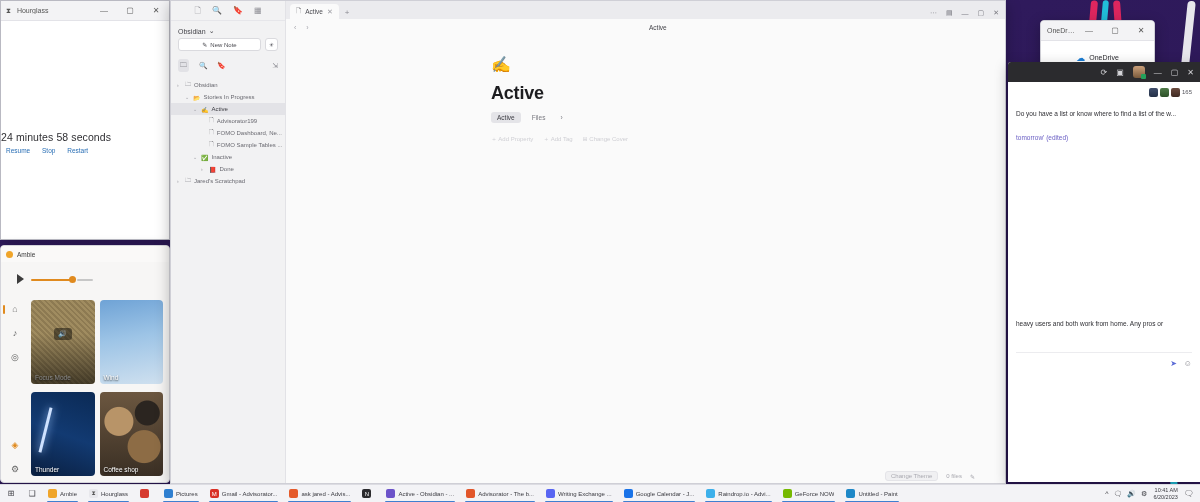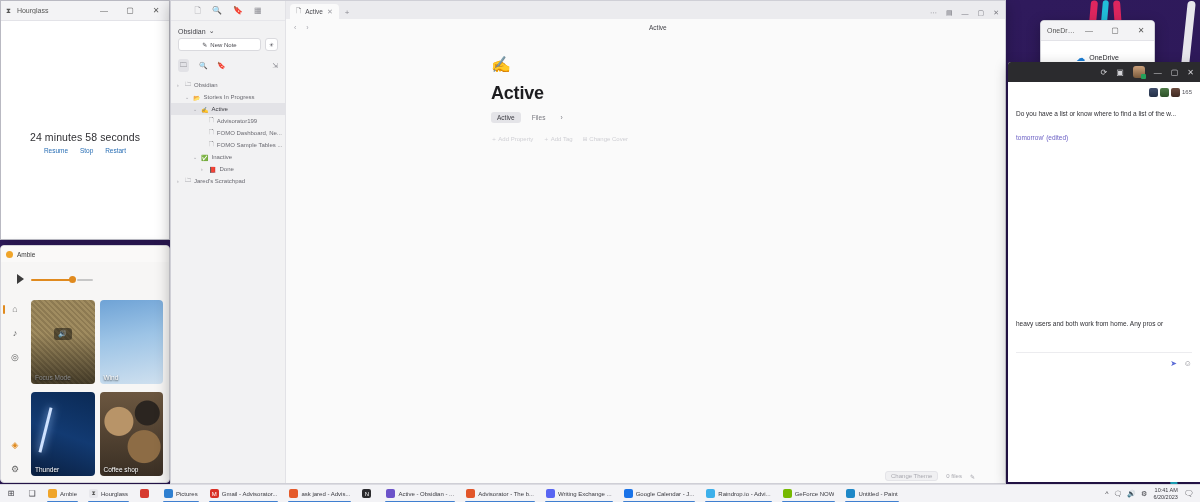--- a/index.html
+++ b/index.html
@@ -25,21 +25,21 @@
           border-bottom:1px solid #e3e3e8; font-size:7px; color:#555; }
   .tbar .ttl { padding-left:6px; flex:1; white-space:nowrap; overflow:hidden;
                text-overflow:ellipsis; }
   .wbtns { display:flex; height:100%; }
   .wbtn { width:26px; height:100%; display:flex; align-items:center;
           justify-content:center; font-size:8px; color:#5a5a5a; }
 
   
   #hourglass { left:0; top:0; width:170px; height:240px; border:1px solid #b9b9c2; }
   #hourglass .body { height:calc(100% - 20px); background:#fff; position:relative; }
-  .hg-center { position:absolute; left:0; right:0; top:110px; text-align:center; }
+  .hg-center { position:absolute; left:0; right:0; top:110px; }
   .hg-time { font-size:10.5px; color:#2f2f33; letter-spacing:.1px; }
   .hg-links { margin-top:4px; font-size:6.5px; color:#2a6fb5; }
   .hg-links span { margin:0 5px; cursor:pointer; }
 
   
   #ambie { left:0; top:245px; width:170px; height:238px;
            border:1px solid #d4d4da; border-radius:4px; background:#f7f6f5; }
   .amb-head { height:16px; display:flex; align-items:center; gap:4px;
               padding:0 5px; font-size:6.5px; color:#3a3a3a; background:#faf9f8; }
   .amb-dot { width:7px; height:7px; border-radius:50%; background:#f0a52a; }

